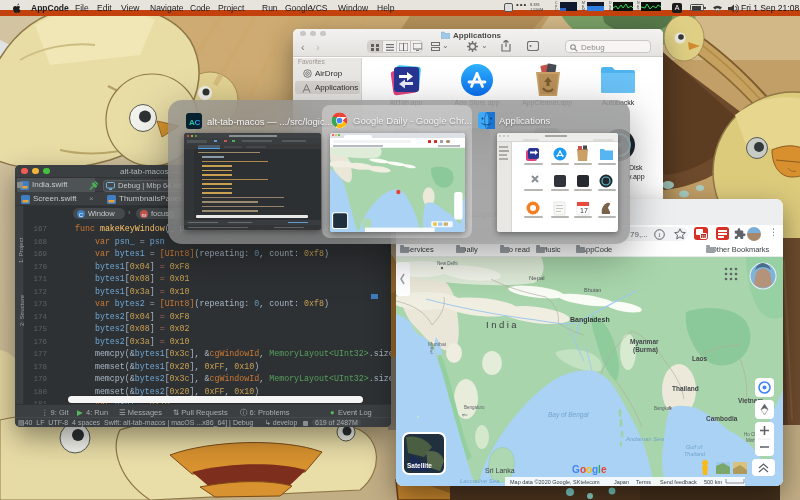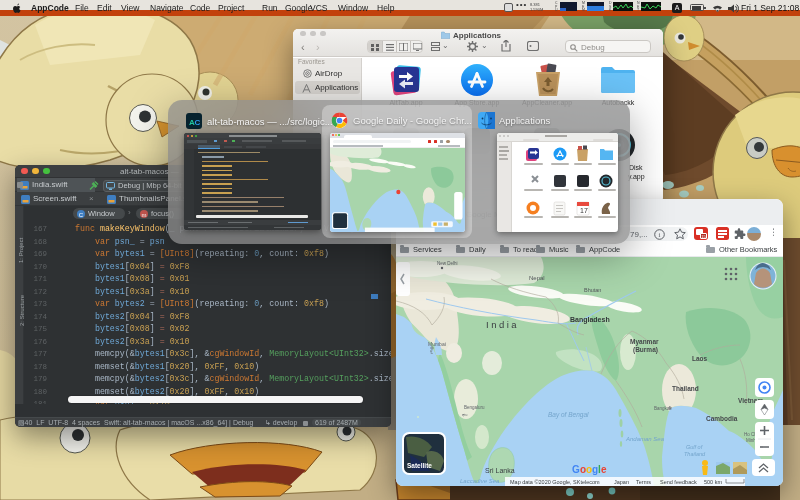--- a/index.html
+++ b/index.html
@@ -18,21 +18,21 @@
   
   #ide { left:15px; top:165px; width:376px; height:262px; background:#2e3133; z-index:20; overflow:hidden;
          font-family:"Liberation Mono", monospace; }
   
   #chrome { left:396px; top:199px; width:387px; height:287px; background:#ffffff; z-index:30; overflow:hidden; border-radius:7px; }
   
   #alttab { left:168px; top:100px; width:462px; height:144px; border-radius:14px; z-index:40;
     background:rgba(140,140,140,0.74); -webkit-backdrop-filter:blur(30px); backdrop-filter:blur(30px); position:absolute; box-shadow:0 12px 40px rgba(0,0,0,0.35); }
   .k{color:#cc7832} .f{color:#ffc66b} .v{color:#6fa8d6} .n{color:#6897bb} .o{color:#cc7832} .m{color:#55a05e} .h{color:#c9a052} .eq{color:#b9705c}
   .ttl,.ttl2{font-size:9.5px;color:#f4f4f4;text-shadow:0 1px 2px rgba(0,0,0,0.45);white-space:nowrap}
-  .bk{position:absolute;top:46px;font-size:7.5px;color:#3c4043;padding-left:13px;height:10px}
+  .bk{position:absolute;top:46px;font-size:7.5px;color:#3c4043;padding-left:5px;height:10px}
   .bk::before{content:"";position:absolute;left:0;top:1.5px;width:9px;height:6.5px;background:#9aa0a6;border-radius:1px}
   .bk::after{content:"";position:absolute;left:0;top:0px;width:4px;height:2px;background:#9aa0a6;border-radius:1px 1px 0 0}
 </style>
 </head>
 <body>
 <div id="stage">
 
   <svg class="abs" id="wallpaper" width="800" height="500" viewBox="0 0 800 500" style="left:0;top:0">
     <defs>
       <linearGradient id="wallg" x1="0" y1="0" x2="0" y2="1">
@@ -409,20 +409,30 @@
 
     <div id="code" class="abs" style="left:9px;top:58px;width:367px;height:181px;background:#2e3133;font-size:8.3px;line-height:12.5px;white-space:pre;color:#a9b7c6;overflow:hidden">
       <div class="abs" style="left:0;top:0;width:23px;text-align:right;color:#5d6163;font-size:7.5px;line-height:12.5px">167<br>168<br>169<br>170<br>171<br>172<br>173<br>174<br>175<br>176<br>177<br>178<br>179<br>180<br>181</div>
       <div class="abs" style="left:51px;top:0"><div><span class="k">func </span><span class="f">makeKeyWindow</span>(_ psn: ProcessSerialNumber) -&gt; Void {</div><div>    <span class="k">var </span><span class="v">psn_</span> = <span class="v">psn</span></div><div>    <span class="k">var </span><span class="v">bytes1</span> = <span class="k">[UInt8]</span>(repeating: <span class="n">0</span>, count: <span class="h">0xf8</span>)</div><div>    <span class="v">bytes1</span>[<span class="h">0x04</span>] <span class="eq">=</span> <span class="h">0xF8</span></div><div>    <span class="v">bytes1</span>[<span class="h">0x08</span>] <span class="eq">=</span> <span class="h">0x01</span></div><div>    <span class="v">bytes1</span>[<span class="h">0x3a</span>] <span class="eq">=</span> <span class="h">0x10</span></div><div>    <span class="k">var </span><span class="v">bytes2</span> = <span class="k">[UInt8]</span>(repeating: <span class="n">0</span>, count: <span class="h">0xf8</span>)</div><div>    <span class="v">bytes2</span>[<span class="h">0x04</span>] <span class="eq">=</span> <span class="h">0xF8</span></div><div>    <span class="v">bytes2</span>[<span class="h">0x08</span>] <span class="eq">=</span> <span class="h">0x02</span></div><div>    <span class="v">bytes2</span>[<span class="h">0x3a</span>] <span class="eq">=</span> <span class="h">0x10</span></div><div>    memcpy(&amp;<span class="v">bytes1</span>[<span class="h">0x3c</span>], &amp;<span class="o">cgWindowId</span>, <span class="m">MemoryLayout&lt;UInt32&gt;</span>.size)</div><div>    memset(&amp;<span class="v">bytes1</span>[<span class="h">0x20</span>], <span class="h">0xFF</span>, <span class="h">0x10</span>)</div><div>    memcpy(&amp;<span class="v">bytes2</span>[<span class="h">0x3c</span>], &amp;<span class="o">cgWindowId</span>, <span class="m">MemoryLayout&lt;UInt32&gt;</span>.size)</div><div>    memset(&amp;<span class="v">bytes2</span>[<span class="h">0x20</span>], <span class="h">0xFF</span>, <span class="h">0x10</span>)</div><div>    <span class="k">var </span><span class="v">psn1</span> <span class="eq">=</span> <span class="h">0x10</span></div></div>
     </div>
 
     <div class="abs" style="left:356px;top:129px;width:7px;height:5px;background:#3f7ec1"></div>
 
     <div class="abs" style="left:53px;top:231px;width:295px;height:7px;background:#f5f5f5;border-radius:3.5px;box-shadow:0 0 2px rgba(0,0,0,0.4)"></div>
 
+    <div class="abs" style="left:0;top:239px;width:376px;height:13px;background:#3c3f41;border-top:1px solid #323537;font-family:'Liberation Sans',sans-serif;font-size:7.5px;color:#a7adb0">
+      <span class="abs" style="left:26px;top:2.5px">⋮ 9: Git</span>
+      <span class="abs" style="left:62px;top:2.5px;color:#57b75f">▶</span>
+      <span class="abs" style="left:71px;top:2.5px">4: Run</span>
+      <span class="abs" style="left:104px;top:2.5px">☰ Messages</span>
+      <span class="abs" style="left:158px;top:2.5px">⇅ Pull Requests</span>
+      <span class="abs" style="left:225px;top:2.5px">ⓘ 6: Problems</span>
+      <span class="abs" style="left:315px;top:2.5px;color:#57b75f">●</span>
+      <span class="abs" style="left:323px;top:2.5px">Event Log</span>
+    </div>
 
     <div class="abs" style="left:0;top:252px;width:376px;height:10px;background:#3c3f41;border-top:1px solid #45494b;border-radius:0 0 5px 5px;font-family:'Liberation Sans',sans-serif;font-size:7px;color:#a7adb0">
       <span class="abs" style="left:3px;top:1px">▧40&nbsp; LF&nbsp; UTF-8&nbsp; 4 spaces&nbsp; Swift: alt-tab-macos | macOS ...x86_64] | Debug</span>
       <span class="abs" style="left:250px;top:1px">↳ develop</span>
         <span class="abs" style="left:288px;top:2.5px;width:5px;height:5px;background:#8a8e90;border-radius:1px"></span>
       <span class="abs" style="left:297px;top:0.5px;background:#45494b;border-radius:4px;padding:0 3px">619 of 2487M</span>
     </div>
   </div>
 
   <div class="win" id="chrome">

